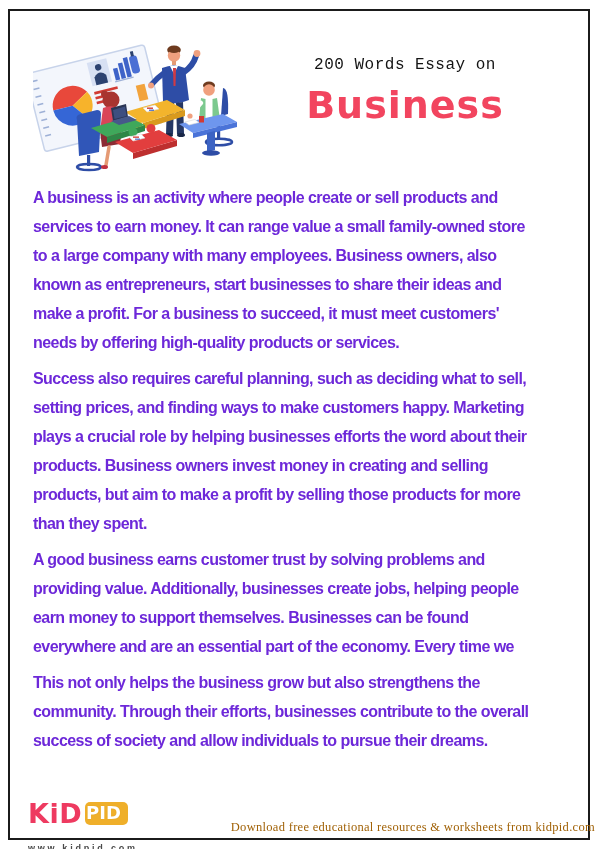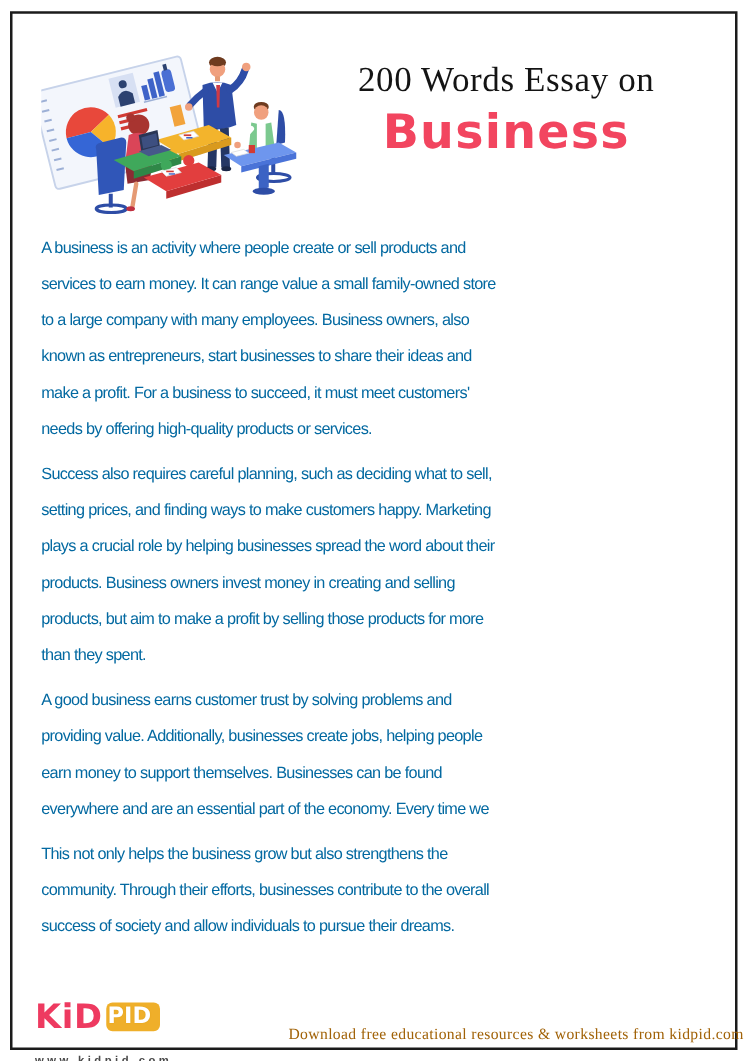--- a/index.html
+++ b/index.html
@@ -4,29 +4,29 @@
 <style>
   html,body{margin:0;padding:0;background:#fff;}
   #page{position:relative;width:600px;height:849px;background:#ffffff;overflow:hidden;
         font-family:"Liberation Sans",sans-serif;}
   
   #frame{position:absolute;left:8px;top:9px;width:582px;height:831px;
          border:2px solid var(--border-col,#1b1b1b);box-sizing:border-box;pointer-events:none;}
   
   #illustration{position:absolute;left:33px;top:16px;width:205px;height:158px;}
   #title-block{position:absolute;left:240px;top:50px;width:330px;text-align:center;}
-  #subtitle{font-family:Liberation Serif, serif;font-size:28px;color:#141414;
+  #subtitle{font-family:Liberation Mono, monospace;font-size:16px;color:#141414;
             letter-spacing:.5px;line-height:30px;}
   #main-title{font-family:"DejaVu Sans",sans-serif;font-weight:bold;font-size:38px;
               color:var(--pink,#F2455F);letter-spacing:1px;margin-top:4px;line-height:42px;}
   
   #essay{position:absolute;left:33px;top:183px;width:552px;color:#1d1d1d;}
   .para{margin:0 0 7px 0;}
-  .eline{display:block;white-space:nowrap;font-size:13px;letter-spacing:-0.55px;
-         line-height:29px;height:29px;color:#0369a1;}
+  .eline{display:block;white-space:nowrap;font-size:16px;letter-spacing:-0.55px;
+         line-height:29px;height:29px;color:#6d28d9;font-weight:bold;}
   
   #footer-logo{position:absolute;left:28px;top:800px;}
   #logo-row{display:flex;align-items:center;}
   #logo-kid{font-family:"DejaVu Sans",sans-serif;font-weight:bold;font-size:27px;
             color:var(--logo-red,#EE3A60);letter-spacing:.5px;line-height:27px;}
   #logo-pid{display:inline-block;background:var(--logo-yellow,#EFAF2A);color:#ffffff;
             font-family:"DejaVu Sans",sans-serif;font-weight:bold;font-size:18px;
             padding:2px 7px 3px 1px;border-radius:5px;margin-left:3px;line-height:18px;
             text-shadow:0 0 1px #d89a10;}
   #logo-url{font-size:9px;color:#4a4a4a;letter-spacing:2.8px;margin-top:16px;font-weight:bold;}
@@ -180,21 +180,21 @@
         <div class="eline">A business is an activity where people create or sell products and</div>
         <div class="eline">services to earn money. It can range value a small family-owned store</div>
         <div class="eline">to a large company with many employees. Business owners, also</div>
         <div class="eline">known as entrepreneurs, start businesses to share their ideas and</div>
         <div class="eline">make a profit.  For a business to succeed, it must meet customers'</div>
         <div class="eline">needs by offering high-quality products or services.</div>
       </div>
       <div class="para">
         <div class="eline">Success also requires careful planning, such as deciding what to sell,</div>
         <div class="eline">setting prices, and finding ways to make customers happy. Marketing</div>
-        <div class="eline">plays a crucial role by helping businesses spread the word about their</div>
+        <div class="eline">plays a crucial role by helping businesses efforts the word about their</div>
         <div class="eline">products.  Business owners invest money in creating and selling</div>
         <div class="eline">products, but aim to make a profit by selling those products for more</div>
         <div class="eline">than they spent.</div>
       </div>
       <div class="para">
         <div class="eline">A good business earns customer trust by solving problems and</div>
         <div class="eline">providing value. Additionally, businesses create jobs, helping people</div>
         <div class="eline">earn money to support themselves. Businesses can be found</div>
         <div class="eline">everywhere and are an essential part of the economy. Every time we</div>
       </div>

